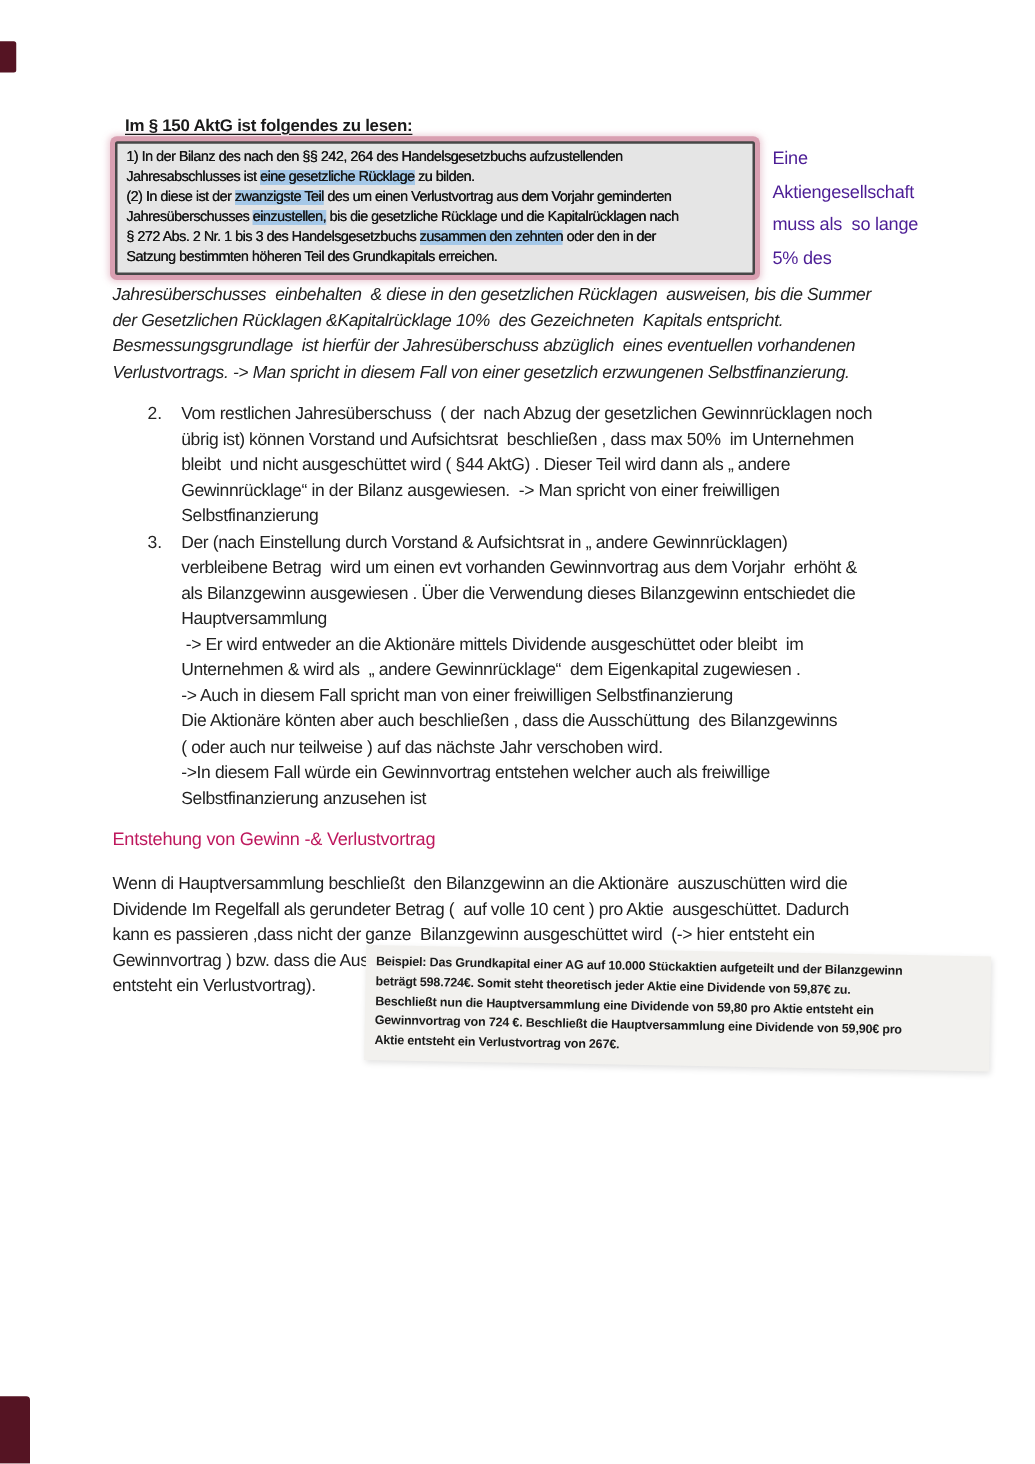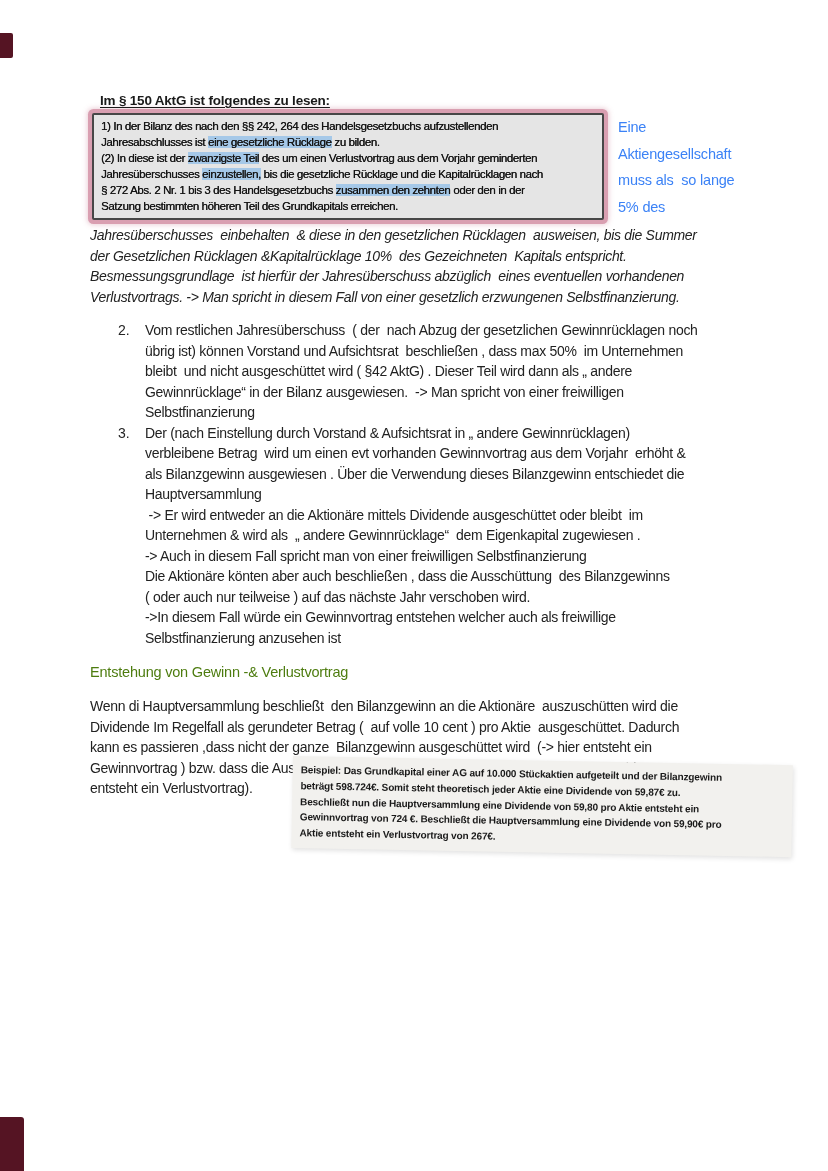--- a/index.html
+++ b/index.html
@@ -29,30 +29,30 @@
     box-shadow:0 0 0 4px var(--box-marker-pink,#d99fb1),0 0 5px 5px rgba(201,120,144,0.35);
     background:#e5e5e5;
     padding:3px 7px 4px;
     font-size:11.5px;letter-spacing:-0.4px;line-height:16px;
     color:#161616;
     text-shadow:0.25px 0 0 currentColor;
   }
   .hl{background:var(--highlight-blue,#a5c8e8);}
   .side-note{
     margin-left:14px;padding-top:30px;
-    font-size:14.5px;line-height:26.5px;color:#3b82f6;
+    font-size:14.5px;line-height:26.5px;color:#4c1d95;
     letter-spacing:-0.2px;
   }
   .para{font-size:14px;letter-spacing:-0.3px;line-height:20.5px;color:#222222;}
   .p1{margin-top:5px;font-style:italic;}
   .list{margin-top:13px;}
   .list-item{display:flex;}
   .num{flex:none;width:27px;margin-left:28px;font-size:14px;line-height:20.5px;}
   .item-lines{flex:none;}
-  .heading2{margin-top:14px;font-size:14.5px;letter-spacing:-0.2px;line-height:20px;color:#4d7c0f;}
+  .heading2{margin-top:14px;font-size:14.5px;letter-spacing:-0.2px;line-height:20px;color:#be185d;}
   .p2{margin-top:14px;}
   .example-box{
     position:absolute;left:293px;top:756px;width:484px;
     transform:rotate(1.05deg);transform-origin:left top;
     background:#f2f1ee;
     box-shadow:1px 2px 5px rgba(0,0,0,0.12);
     padding:6px 8px 7px;
     font-size:10px;font-weight:bold;letter-spacing:-0.15px;line-height:15.8px;
     color:#1a1a1a;
   }
@@ -92,21 +92,21 @@
         <div class="line"><span>Besmessungsgrundlage  ist hierfür der Jahresüberschuss abzüglich  eines eventuellen vorhandenen</span></div>
         <div class="line"><span>Verlustvortrags. -&gt; Man spricht in diesem Fall von einer gesetzlich erzwungenen Selbstfinanzierung.</span></div>
       </div>
 
     <div class="list">
       <div class="list-item">
         <div class="num">2.</div>
         <div class="item-lines para">
             <div class="line"><span>Vom restlichen Jahresüberschuss  ( der  nach Abzug der gesetzlichen Gewinnrücklagen noch</span></div>
             <div class="line"><span>übrig ist) können Vorstand und Aufsichtsrat  beschließen , dass max 50%  im Unternehmen</span></div>
-            <div class="line"><span>bleibt  und nicht ausgeschüttet wird ( §42 AktG) . Dieser Teil wird dann als „ andere</span></div>
+            <div class="line"><span>bleibt  und nicht ausgeschüttet wird ( §44 AktG) . Dieser Teil wird dann als „ andere</span></div>
             <div class="line"><span>Gewinnrücklage“ in der Bilanz ausgewiesen.  -&gt; Man spricht von einer freiwilligen</span></div>
             <div class="line"><span>Selbstfinanzierung</span></div>
           </div>
       </div>
       <div class="list-item">
         <div class="num">3.</div>
         <div class="item-lines para">
             <div class="line"><span>Der (nach Einstellung durch Vorstand &amp; Aufsichtsrat in „ andere Gewinnrücklagen)</span></div>
             <div class="line"><span>verbleibene Betrag  wird um einen evt vorhanden Gewinnvortrag aus dem Vorjahr  erhöht &amp;</span></div>
             <div class="line"><span>als Bilanzgewinn ausgewiesen . Über die Verwendung dieses Bilanzgewinn entschiedet die</span></div>

